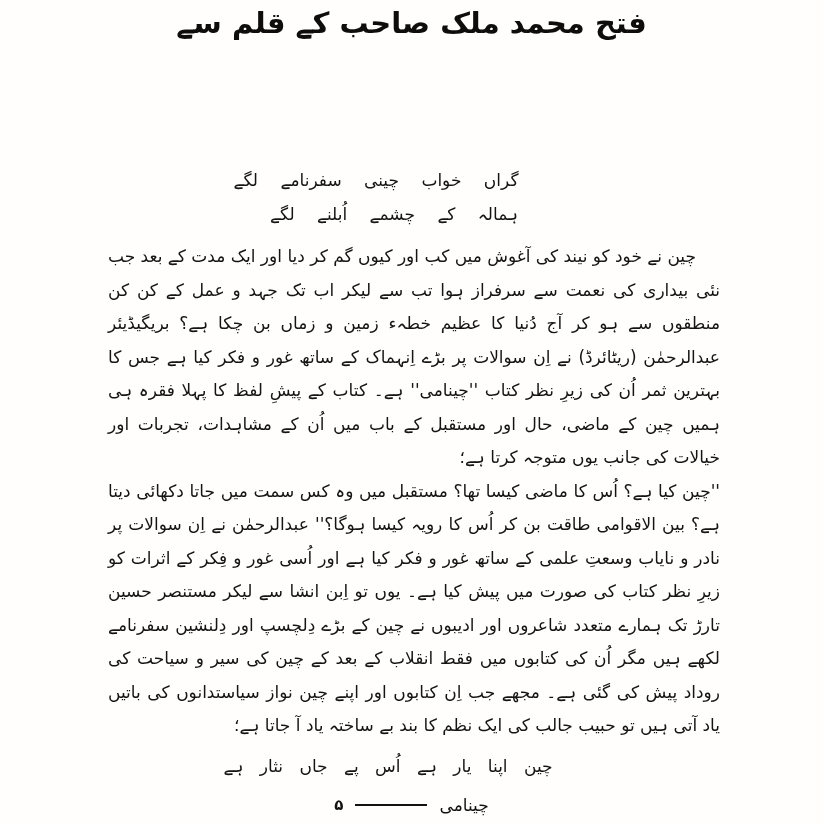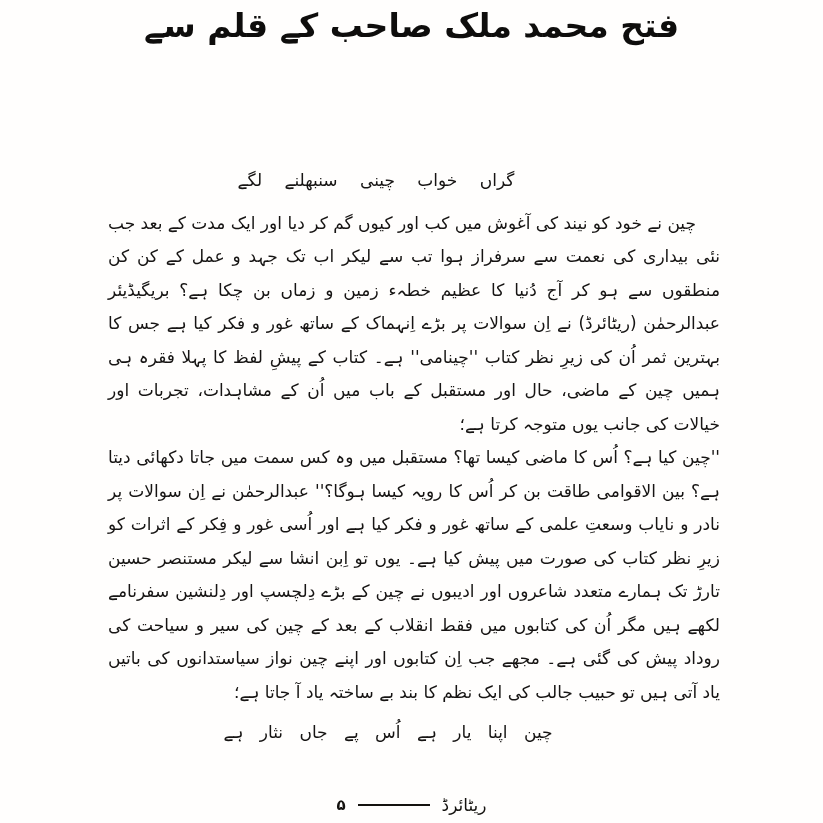--- a/index.html
+++ b/index.html
@@ -9,21 +9,21 @@
     background:#fffefd;
     color:#161413;
     font-family:"DejaVu Sans", sans-serif;
     overflow:hidden;
   }
   .title {
     direction:rtl;
     text-align:center;
     margin:0;
     padding-top:6px;
-    font-size:33px;
+    font-size:29px;
     font-weight:bold;
     letter-spacing:0px;
     color:#0e0d0c;
   }
   .body-block {
     position:absolute;
     top:157px;
     right:103px;
     width:612px;
     direction:rtl;
@@ -70,33 +70,34 @@
 <body>
 
 <div class="page">
 
   <h1 class="title">فتح محمد ملک صاحب کے قلم سے</h1>
 
   <div class="body-block">
 
 
     <div class="verse iqbal">
-      <div class="verse-line">گراں خواب چینی سنبھلنے لگے</div>
+      <div class="verse-line">گراں خواب چینی سفرنامے لگے</div>
+      <div class="verse-line">ہمالہ کے چشمے اُبلنے لگے</div>
     </div>
 
     <p class="para indent">چین نے خود کو نیند کی آغوش میں کب اور کیوں گم کر دیا اور ایک مدت کے بعد جب نئی بیداری کی نعمت سے سرفراز ہوا تب سے لیکر اب تک جہد و عمل کے کن کن منطقوں سے ہو کر آج دُنیا کا عظیم خطہء زمین و زماں بن چکا ہے؟ بریگیڈیئر عبدالرحمٰن (ریٹائرڈ) نے اِن سوالات پر بڑے اِنہماک کے ساتھ غور و فکر کیا ہے جس کا بہترین ثمر اُن کی زیرِ نظر کتاب ''چینامی'' ہے۔ کتاب کے پیشِ لفظ کا پہلا فقرہ ہی ہمیں چین کے ماضی، حال اور مستقبل کے باب میں اُن کے مشاہدات، تجربات اور خیالات کی جانب یوں متوجہ کرتا ہے؛</p>
 
     <p class="para">''چین کیا ہے؟ اُس کا ماضی کیسا تھا؟ مستقبل میں وہ کس سمت میں جاتا دکھائی دیتا ہے؟ بین الاقوامی طاقت بن کر اُس کا رویہ کیسا ہوگا؟'' عبدالرحمٰن نے اِن سوالات پر نادر و نایاب وسعتِ علمی کے ساتھ غور و فکر کیا ہے اور اُسی غور و فِکر کے اثرات کو زیرِ نظر کتاب کی صورت میں پیش کیا ہے۔ یوں تو اِبن انشا سے لیکر مستنصر حسین تارڑ تک ہمارے متعدد شاعروں اور ادیبوں نے چین کے بڑے دِلچسپ اور دِلنشین سفرنامے لکھے ہیں مگر اُن کی کتابوں میں فقط انقلاب کے بعد کے چین کی سیر و سیاحت کی روداد پیش کی گئی ہے۔ مجھے جب اِن کتابوں اور اپنے چین نواز سیاستدانوں کی باتیں یاد آتی ہیں تو حبیب جالب کی ایک نظم کا بند بے ساختہ یاد آ جاتا ہے؛</p>
 
     <div class="verse jalib">
       <div class="verse-line">چین اپنا یار ہے اُس پے جاں نثار ہے</div>
 
     </div>
 
   </div>
 
   <div class="footer">
-    <span class="footer-title">ریٹائرڈ</span>
+    <span class="footer-title">چینامی</span>
     <span class="footer-rule"></span>
     <span class="footer-page-num">۵</span>
   </div>
 
 </div>
 
 </body></html>

